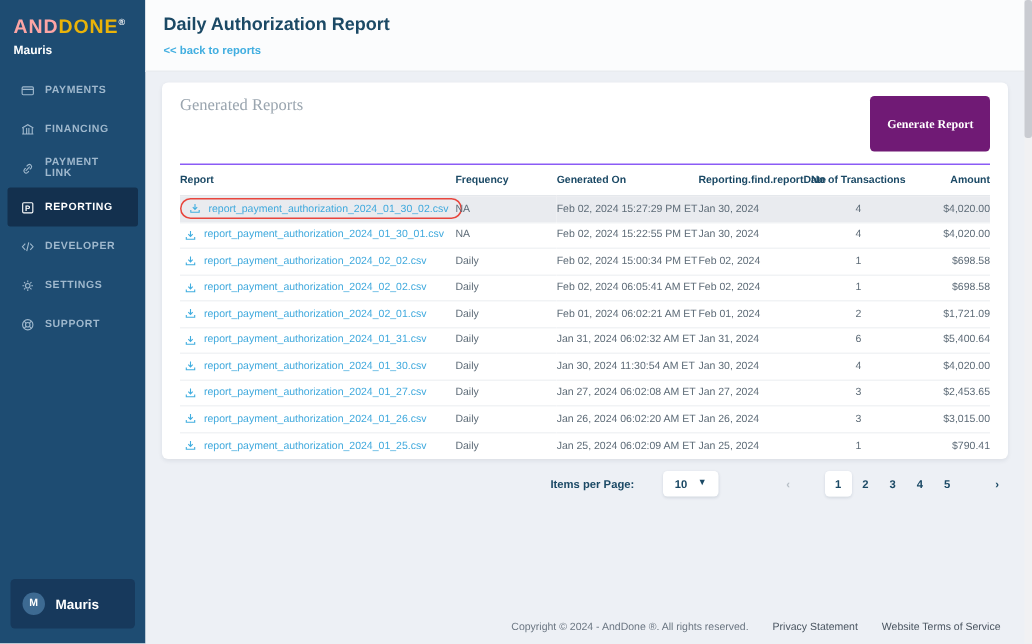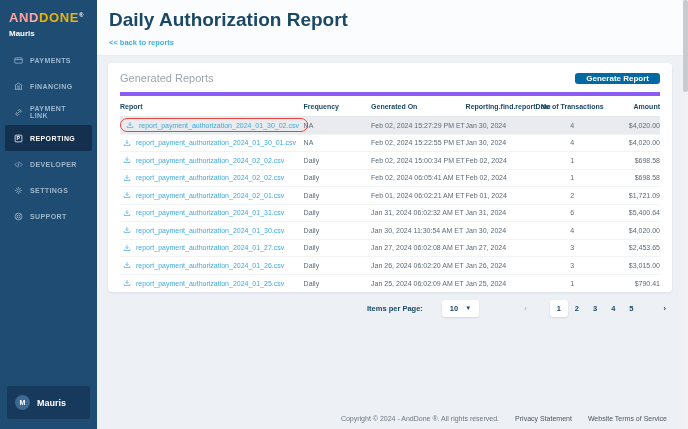--- a/index.html
+++ b/index.html
@@ -20,29 +20,29 @@
   .mi-icon svg { width:9px; height:9px; display:block; }
   .user-box { position:absolute; bottom:10px; left:7px; right:7px; background:#17395C; border-radius:3px;
               display:flex; align-items:center; gap:7px; padding:9px 8px; cursor:pointer; }
   .avatar { width:15px; height:15px; border-radius:50%; background:#3D6A92; color:#fff; font-size:7px;
             font-weight:bold; display:flex; align-items:center; justify-content:center; flex-shrink:0; }
   .user-name { color:#fff; font-size:9px; font-weight:bold; }
 
   
   .main { flex:1; background:#EDF0F5; position:relative; }
   .head-band { background:#FBFCFD; padding:9px 12px 6px; border-bottom:1px solid #E9ECF0; }
-  .page-title { color:#1B4965; font-size:19px; font-weight:bold; }
+  .page-title { color:#1B4965; font-size:12px; font-weight:bold; }
   .back-link { color:#41AEE0; font-size:7.5px; font-weight:bold; text-decoration:none; display:inline-block; margin-top:2px; cursor:pointer; }
   .content { padding:7px 11px 0; }
 
   .card { background:#fff; border-radius:4px; padding:9px 12px 0; box-shadow:0 1px 3px rgba(20,40,70,0.08); }
-  .card-head { display:flex; justify-content:space-between; align-items:flex-end; padding-bottom:8px; border-bottom:4px solid #8b5cf6; }
+  .card-head { display:flex; justify-content:space-between; align-items:flex-start; padding-bottom:8px; border-bottom:1px solid #8b5cf6;font-family:Liberation Serif, serif; }
   .card-title { color:#9AA5AF; font-size:11px; }
-  .gen-btn { background:#0369a1; color:#fff; font-size:8px; font-weight:bold; border:none; border-radius:3px;
-             padding:1px 11px; cursor:pointer; font-family:inherit; }
+  .gen-btn { background:#701a75; color:#fff; font-size:8px; font-weight:bold; border:none; border-radius:3px;
+             padding:14px 11px; cursor:pointer; font-family:inherit; }
 
   table { width:100%; border-collapse:collapse; table-layout:fixed; }
   th { color:#1B4965; font-size:7px; font-weight:bold; text-align:left; padding:7px 0 6px; border-bottom:1px solid #E5E8EC; }
   td { font-size:7px; color:#5D6B77; height:17.5px; padding:0; border-bottom:1px solid #F1F3F5; }
   tbody tr:last-child td { border-bottom:none; }
   th:nth-child(5), td:nth-child(5) { text-align:center; }
   th:nth-child(6), td:nth-child(6) { text-align:right; }
   tr.highlighted td { background:#E9EBEF; }
   .file-cell { display:inline-flex; align-items:center; gap:5px; padding:2px 8px 2px 3px; }
   .file-cell.annotated { border:1.3px solid #E8453C; border-radius:9px; padding:2px 8px 2px 5px; }

